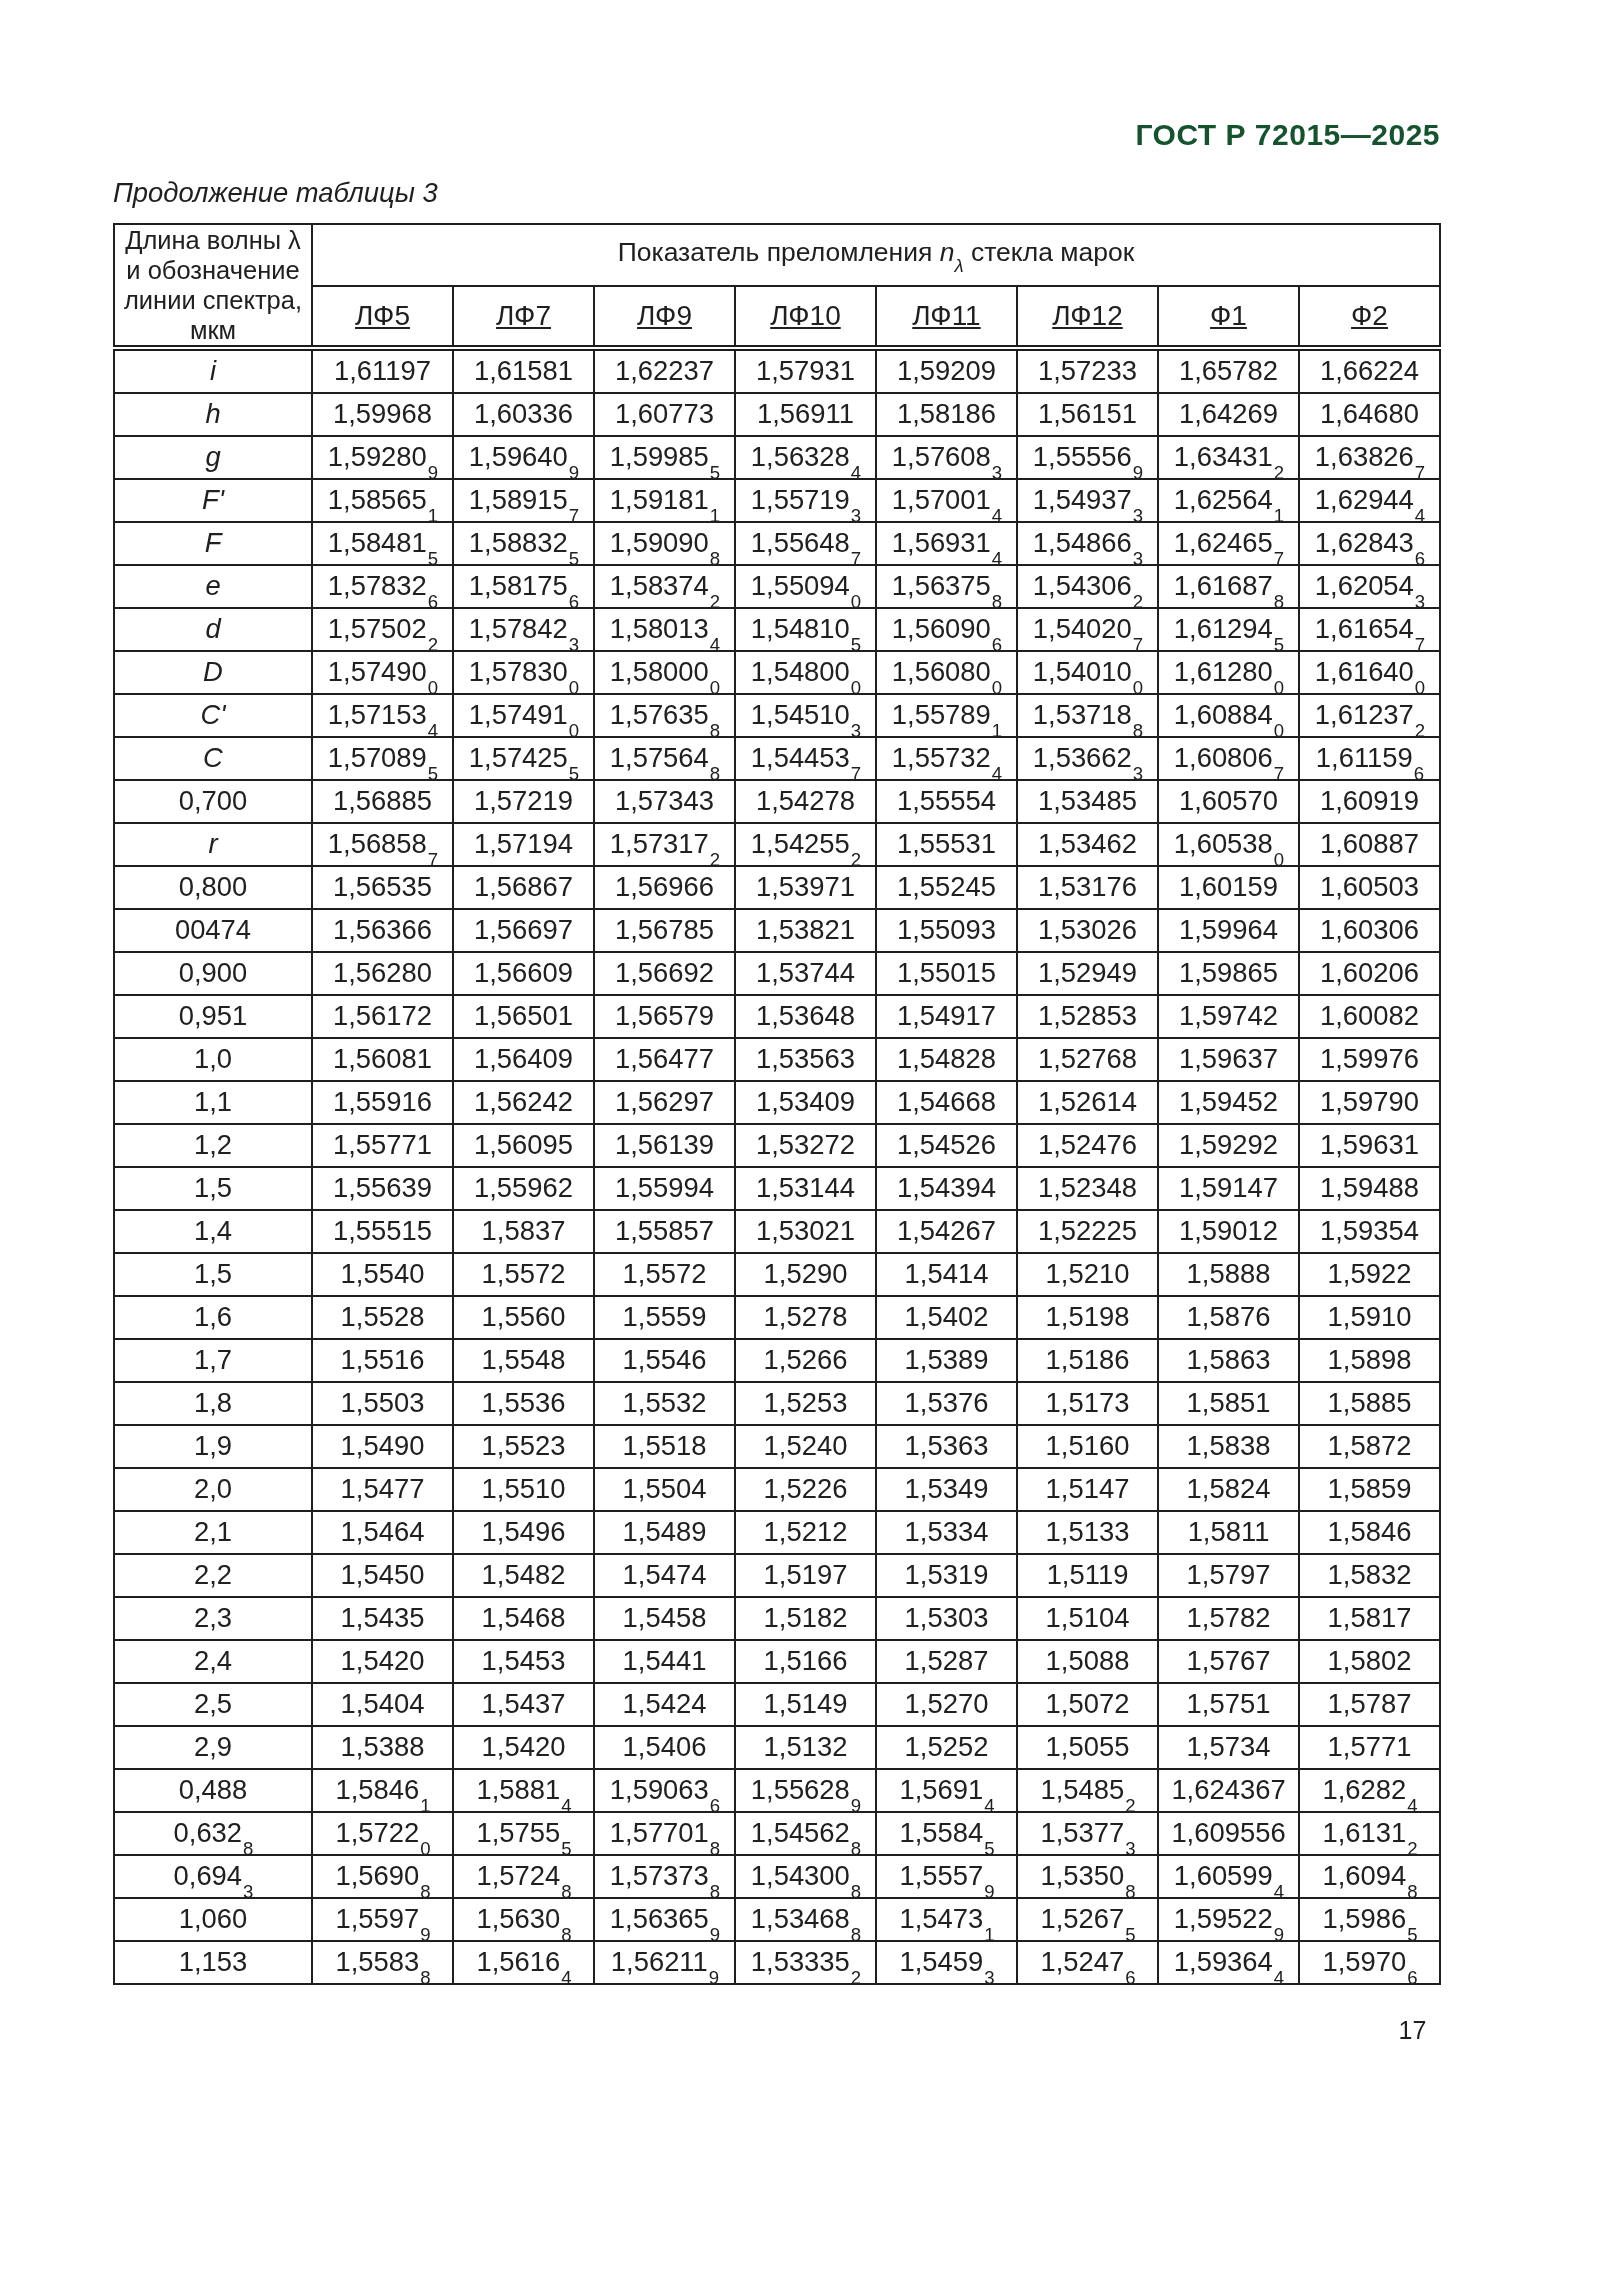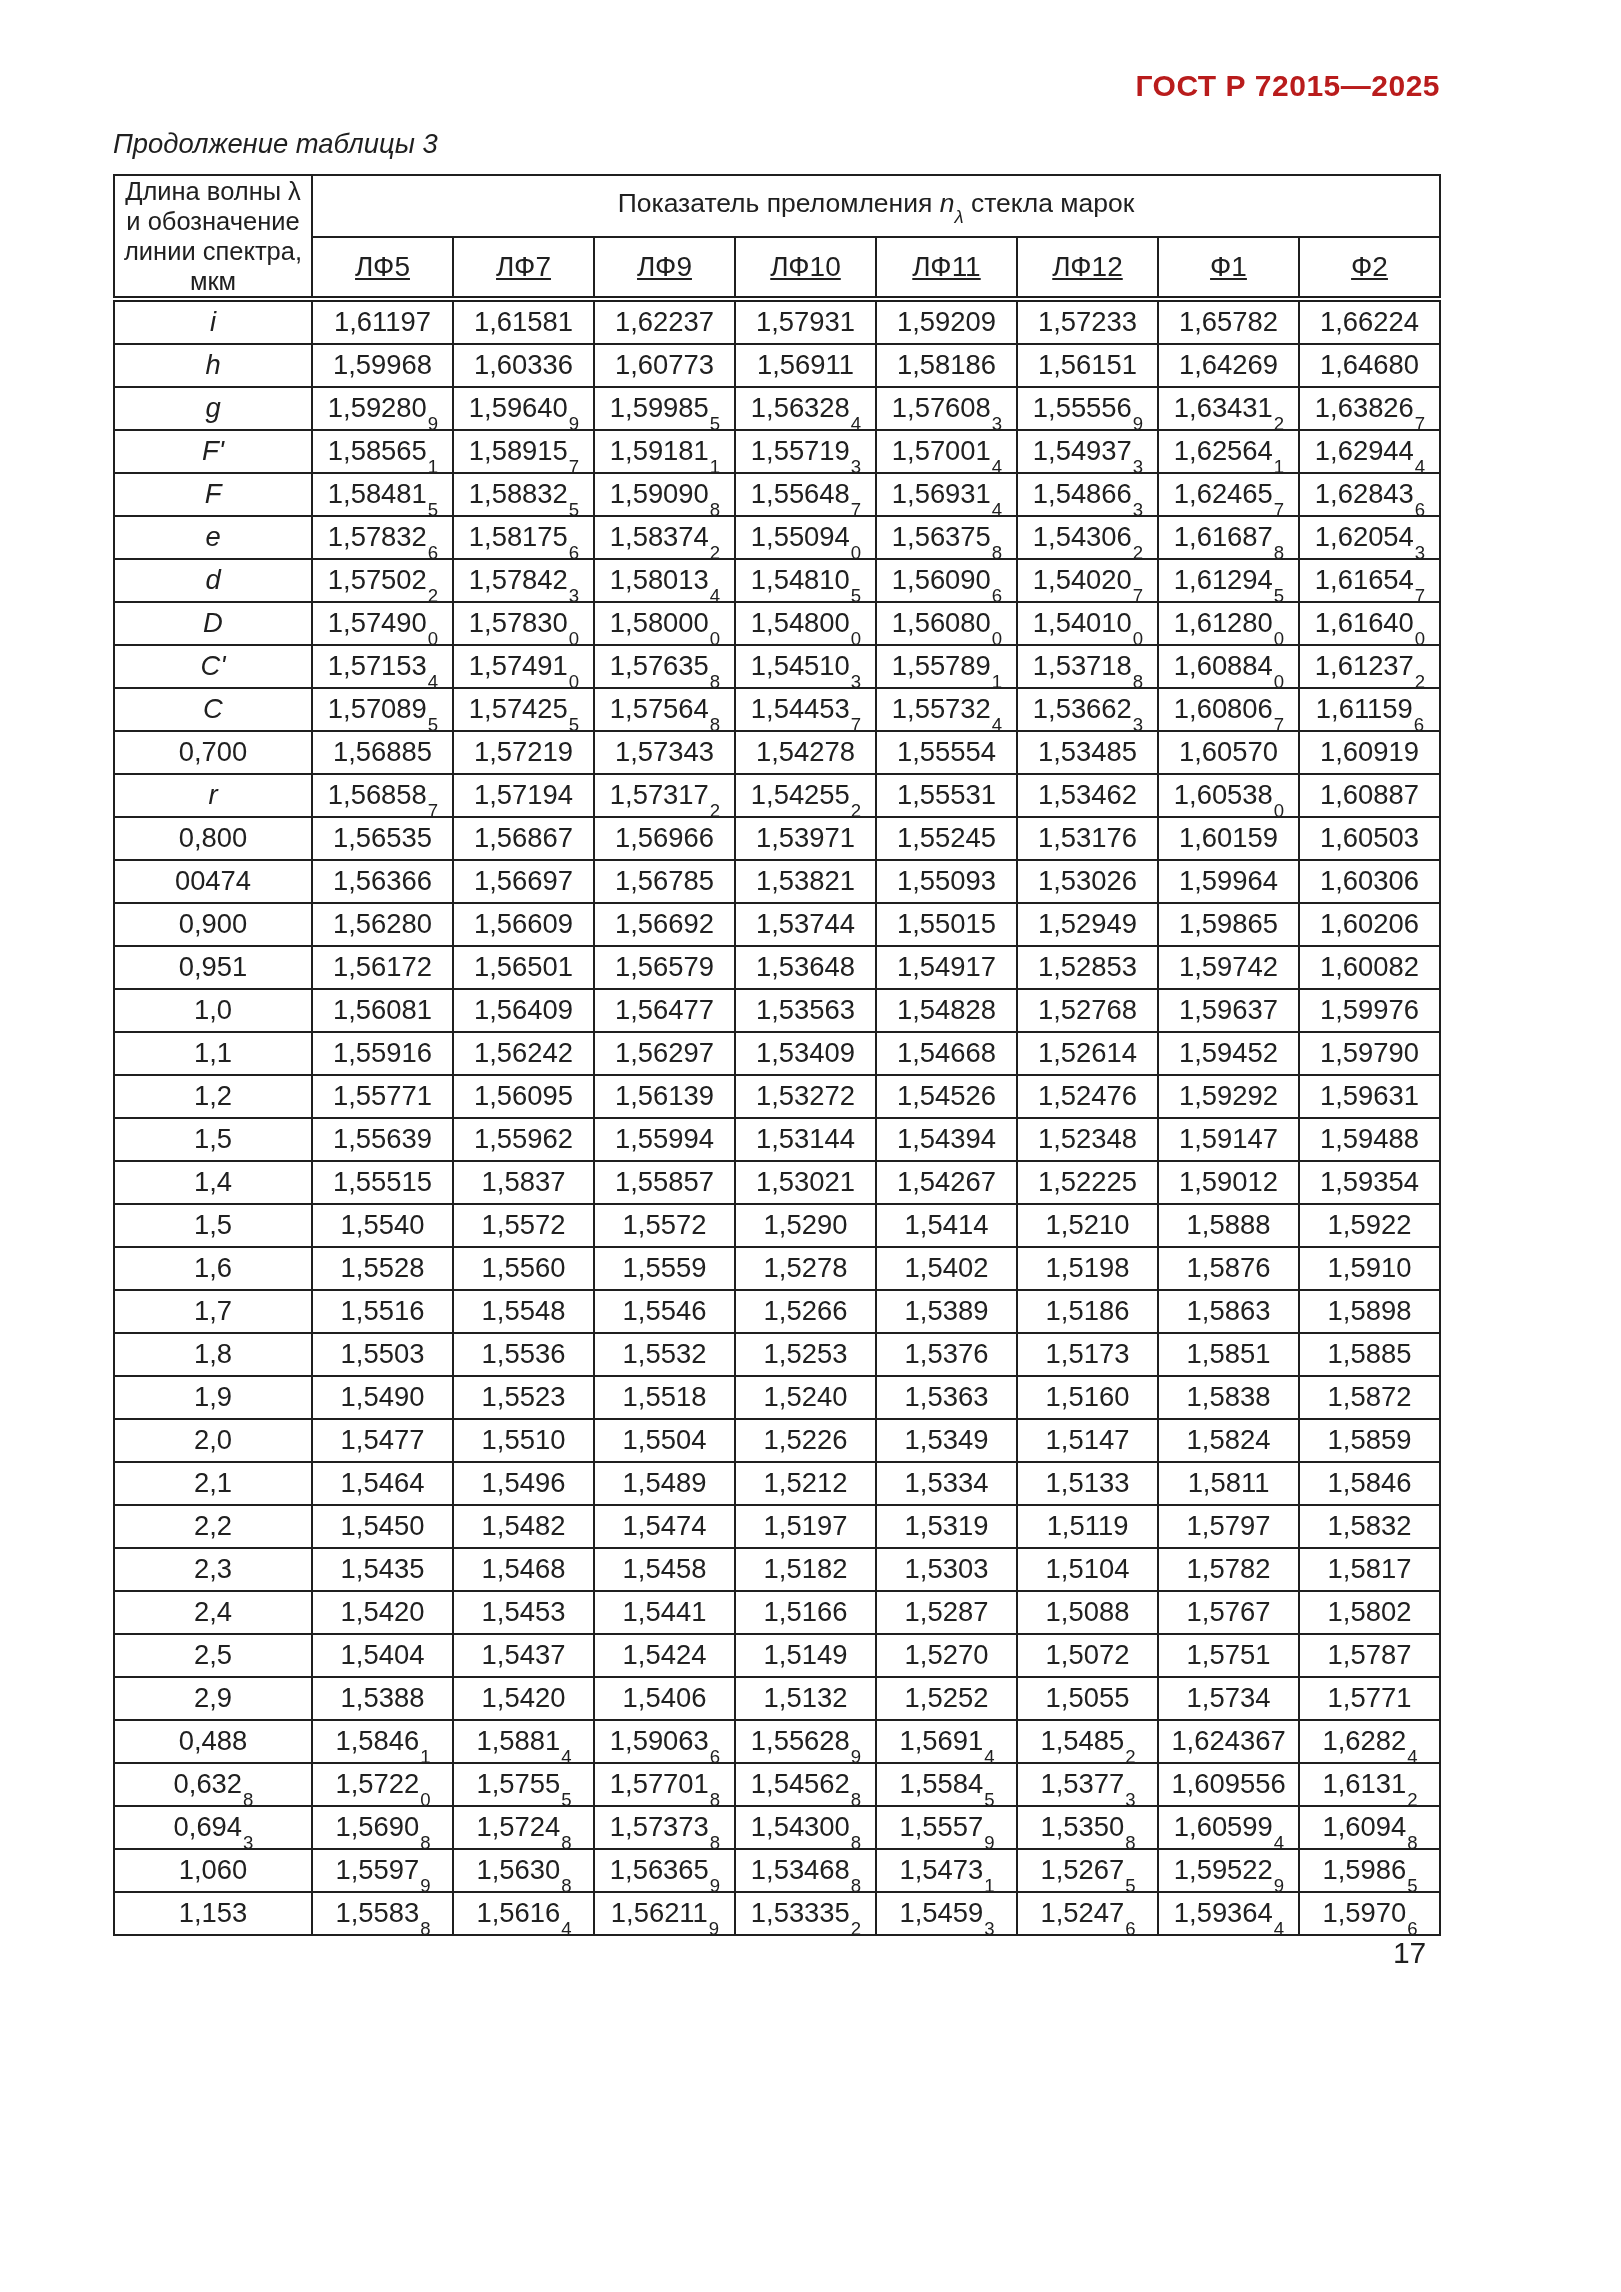--- a/index.html
+++ b/index.html
@@ -6,26 +6,26 @@
   .page{
     position:relative;
     width:1621px;height:2293px;
     background:#fff;
     font-family:"Liberation Sans", sans-serif;
     color:#202020;
     overflow:hidden;
   }
   .content{width:1327px;margin-left:113px;}
   .std-ref{
-    padding-top:69px;
+    padding-top:118px;
     text-align:right;
     font-weight:bold;
     font-size:30px;
     letter-spacing:0.5px;
-    color:#b91c1c;
+    color:#14532d;
   }
   .caption{
     margin-top:25px;
     font-style:italic;
     font-size:27.4px;
     color:#1f1f1f;
   }
   table.refr{
     margin-top:13.7px;
     border-collapse:collapse;
@@ -68,23 +68,24 @@
   sub.idx{
     font-size:18.6px;
     line-height:0;
     position:relative;
     top:0.32em;
     left:1px;
   }
   i.sym{font-style:italic;}
   i.sym sub{font-size:18.6px;position:relative;top:0.25em;}
   .page-num{
+    margin-top:31px;
     text-align:right;
     padding-right:13.7px;
-    font-size:30px;
+    font-size:25px;
     color:#1f1f1f;
   }
 </style>
 </head>
 <body>
 
 <div class="page">
   <div class="content">
     <div class="std-ref">ГОСТ Р 72015—2025</div>
     <div class="caption">Продолжение таблицы 3</div>

